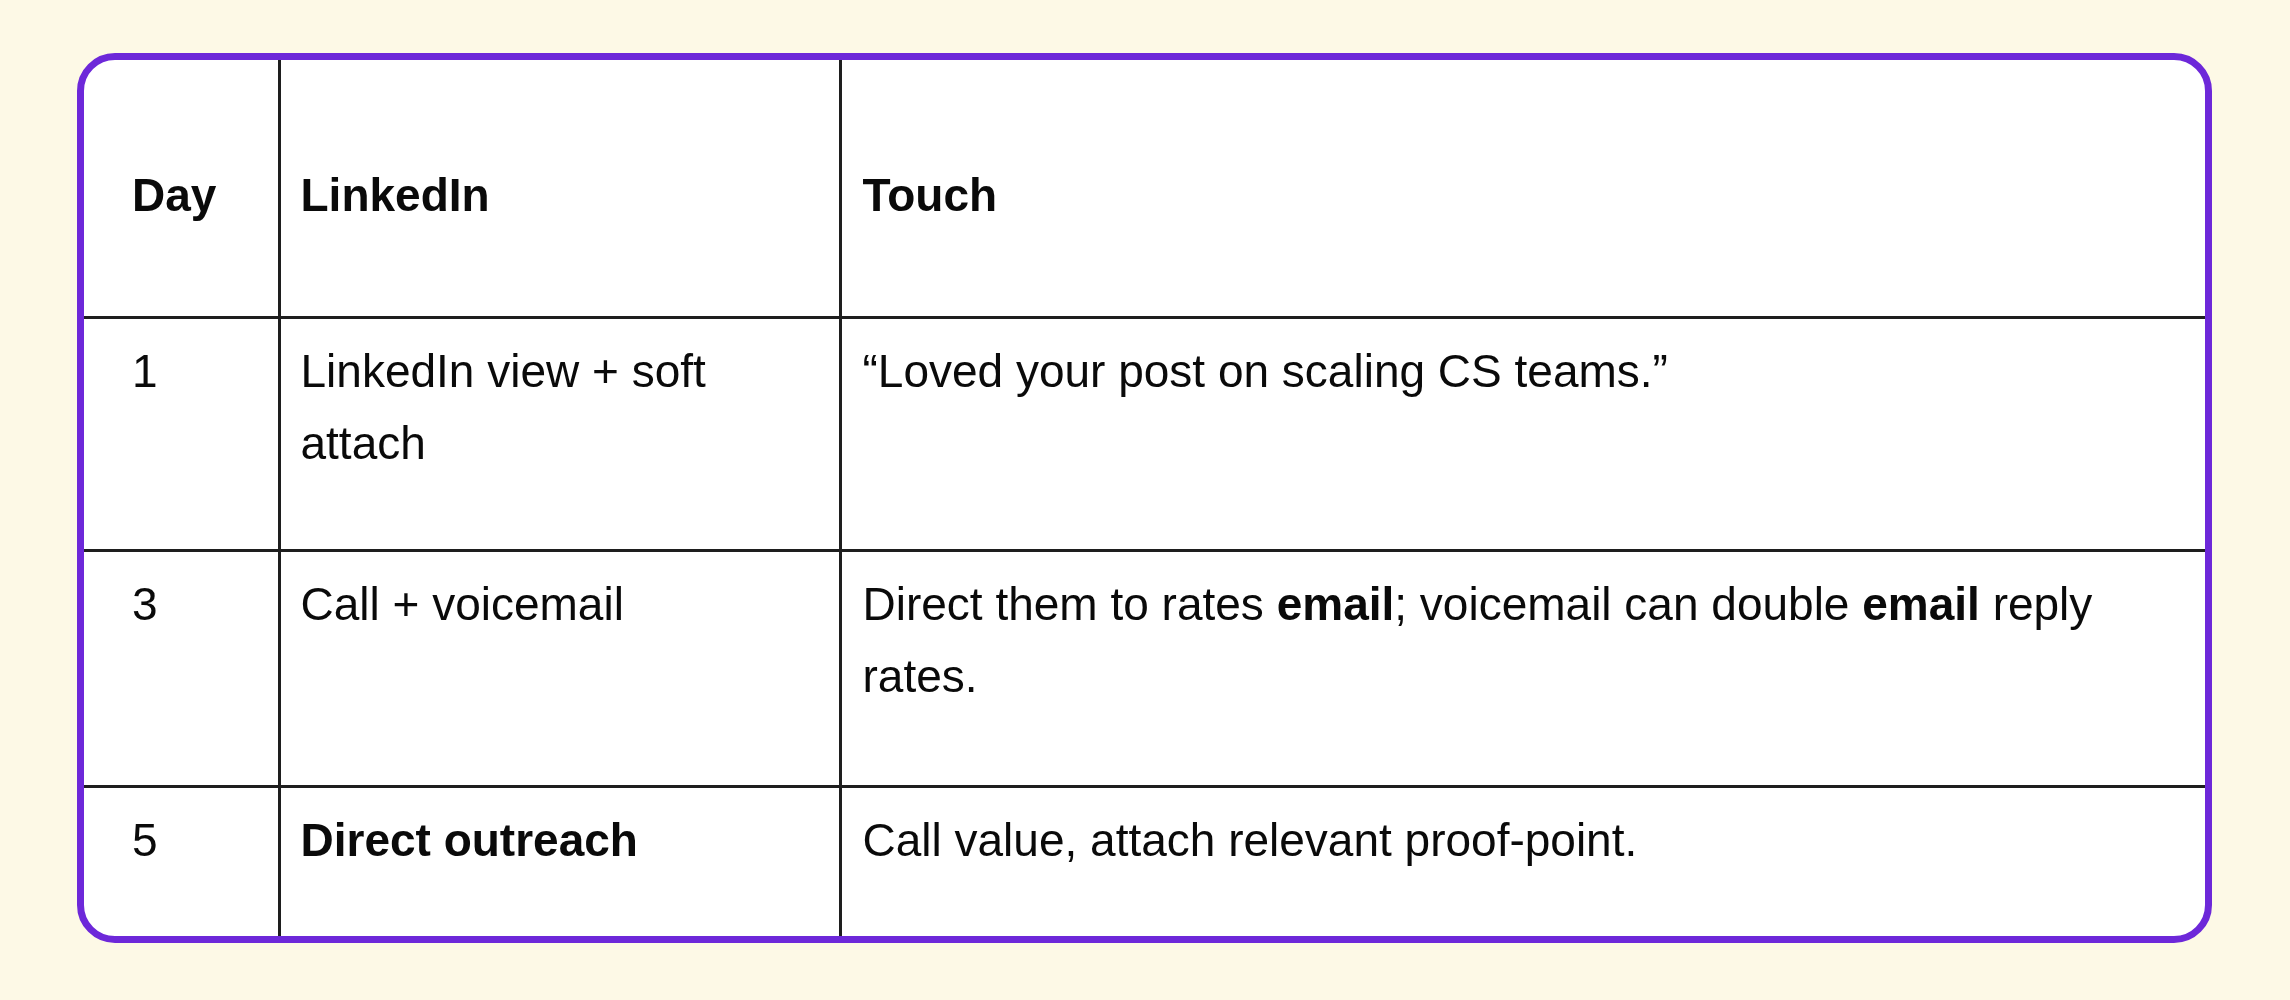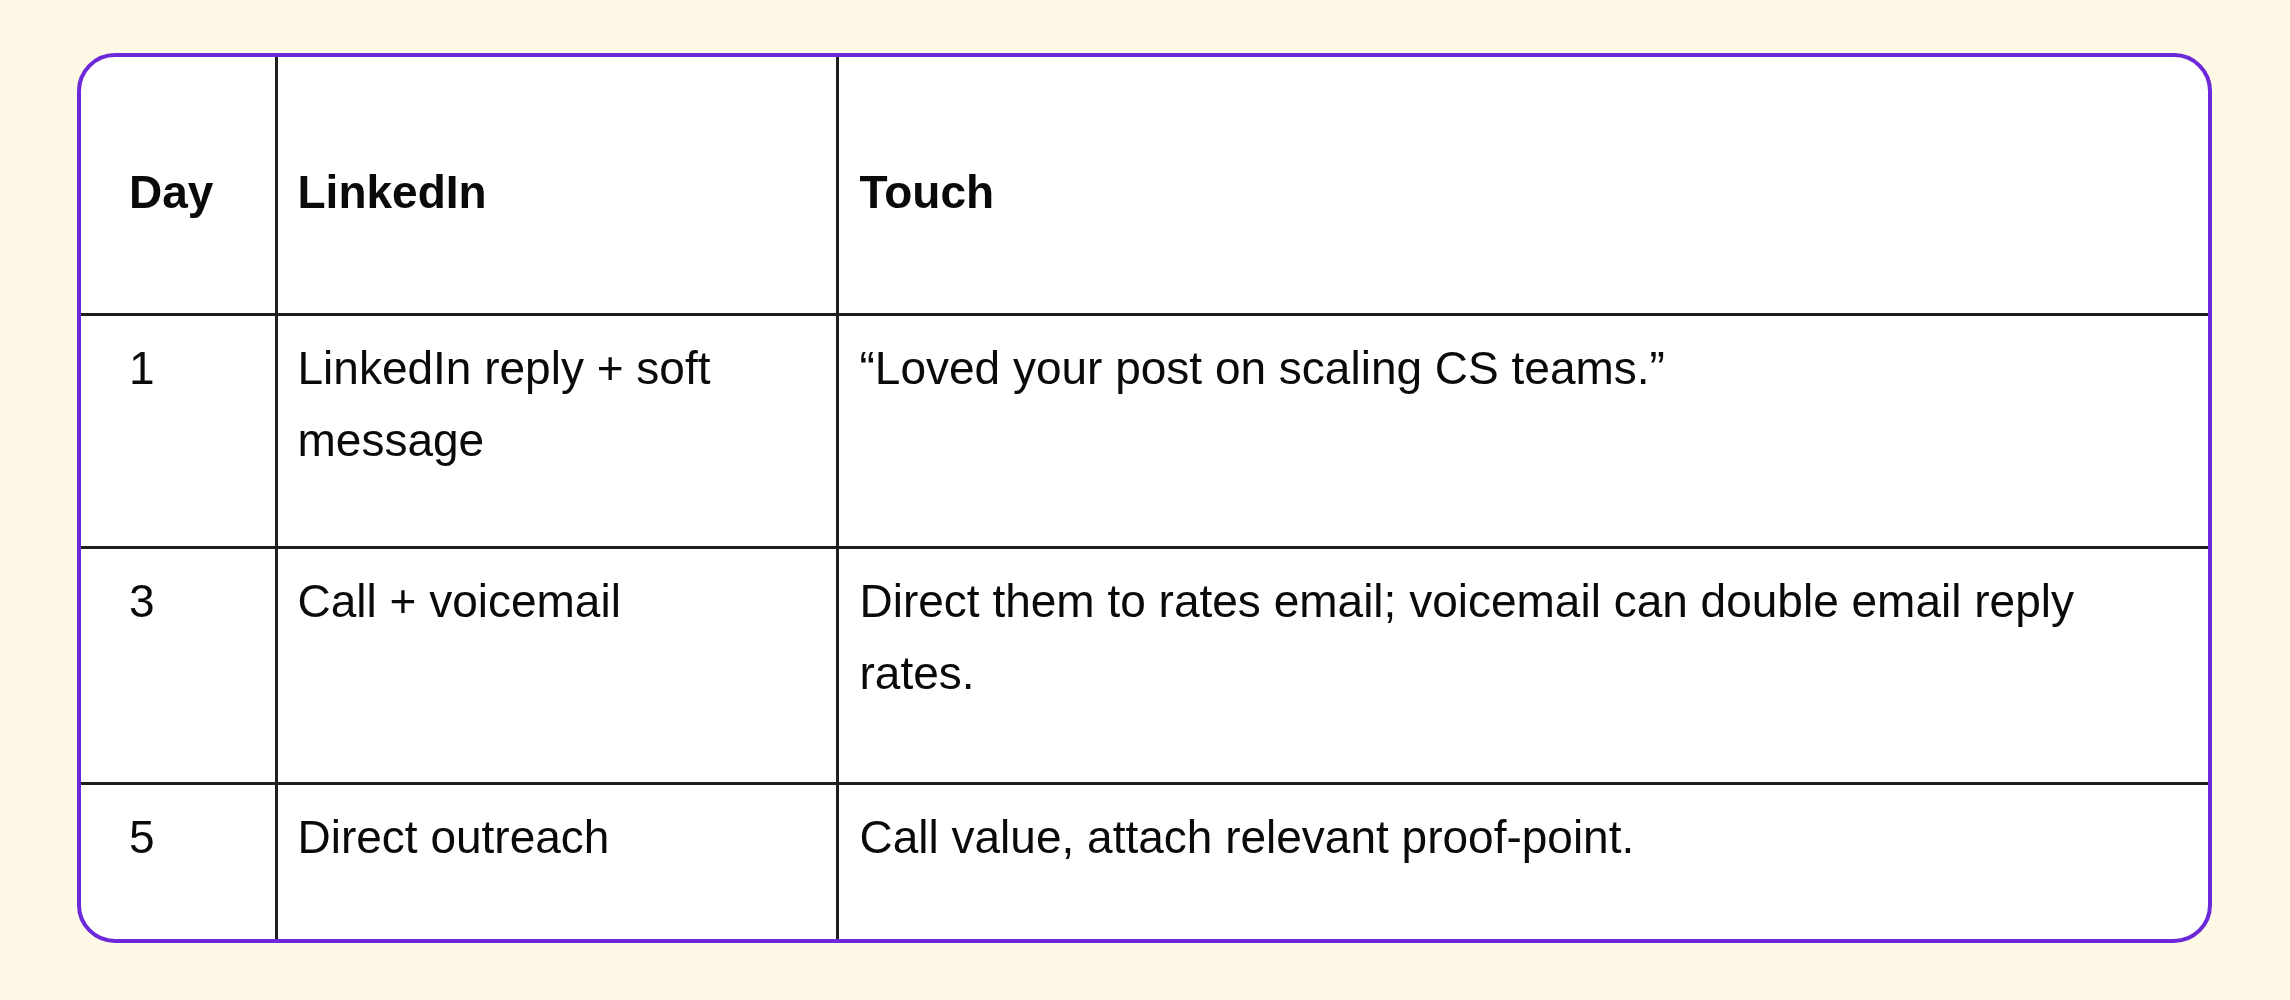--- a/index.html
+++ b/index.html
@@ -12,21 +12,21 @@
     font-family: "Liberation Sans", "DejaVu Sans", sans-serif;
     color: #0a0a0a;
   }
   .card {
     position: absolute;
     left: 77px;
     top: 53px;
     width: 2135px;
     height: 890px;
     background: #ffffff;
-    border: 4px solid #6d28d9;
+    border: 7px solid #6d28d9;
     border-radius: 38px;
     box-sizing: border-box;
     overflow: hidden;
   }
   table.cadence {
     width: 100%;
     height: 100%;
     border-collapse: collapse;
     table-layout: fixed;
   }
@@ -57,21 +57,21 @@
     font-weight: 700;
     vertical-align: middle;
     padding: 30px 24px 16px 20px;
   }
   td {
     vertical-align: top;
     padding: 16px 24px 16px 20px;
   }
   th.day, td.day { padding-left: 48px; padding-right: 8px; }
   td.touch, th.touch { padding-left: 21px; padding-right: 40px; }
-  td strong, th strong { font-weight: 400; }
+  td strong, th strong { font-weight: 700; }
 </style>
 </head>
 <body>
 
 <div class="card">
   <table class="cadence">
     <colgroup>
       <col class="c-day">
       <col class="c-channel">
       <col class="c-touch">
@@ -79,21 +79,21 @@
     <thead>
       <tr>
         <th class="day">Day</th>
         <th class="channel">LinkedIn</th>
         <th class="touch">Touch</th>
       </tr>
     </thead>
     <tbody>
       <tr class="r1">
         <td class="day">1</td>
-        <td class="channel"><span>LinkedIn reply + soft message</span></td>
+        <td class="channel"><span>LinkedIn view + soft attach</span></td>
         <td class="touch"><span>“Loved your post on scaling CS teams.”</span></td>
       </tr>
       <tr class="r2">
         <td class="day">3</td>
         <td class="channel"><span>Call + voicemail</span></td>
         <td class="touch"><span>Direct them to rates </span><strong>email</strong><span>; voicemail can double </span><strong>email</strong><span> reply rates.</span></td>
       </tr>
       <tr class="r3">
         <td class="day">5</td>
         <td class="channel"><strong>Direct outreach</strong></td>

